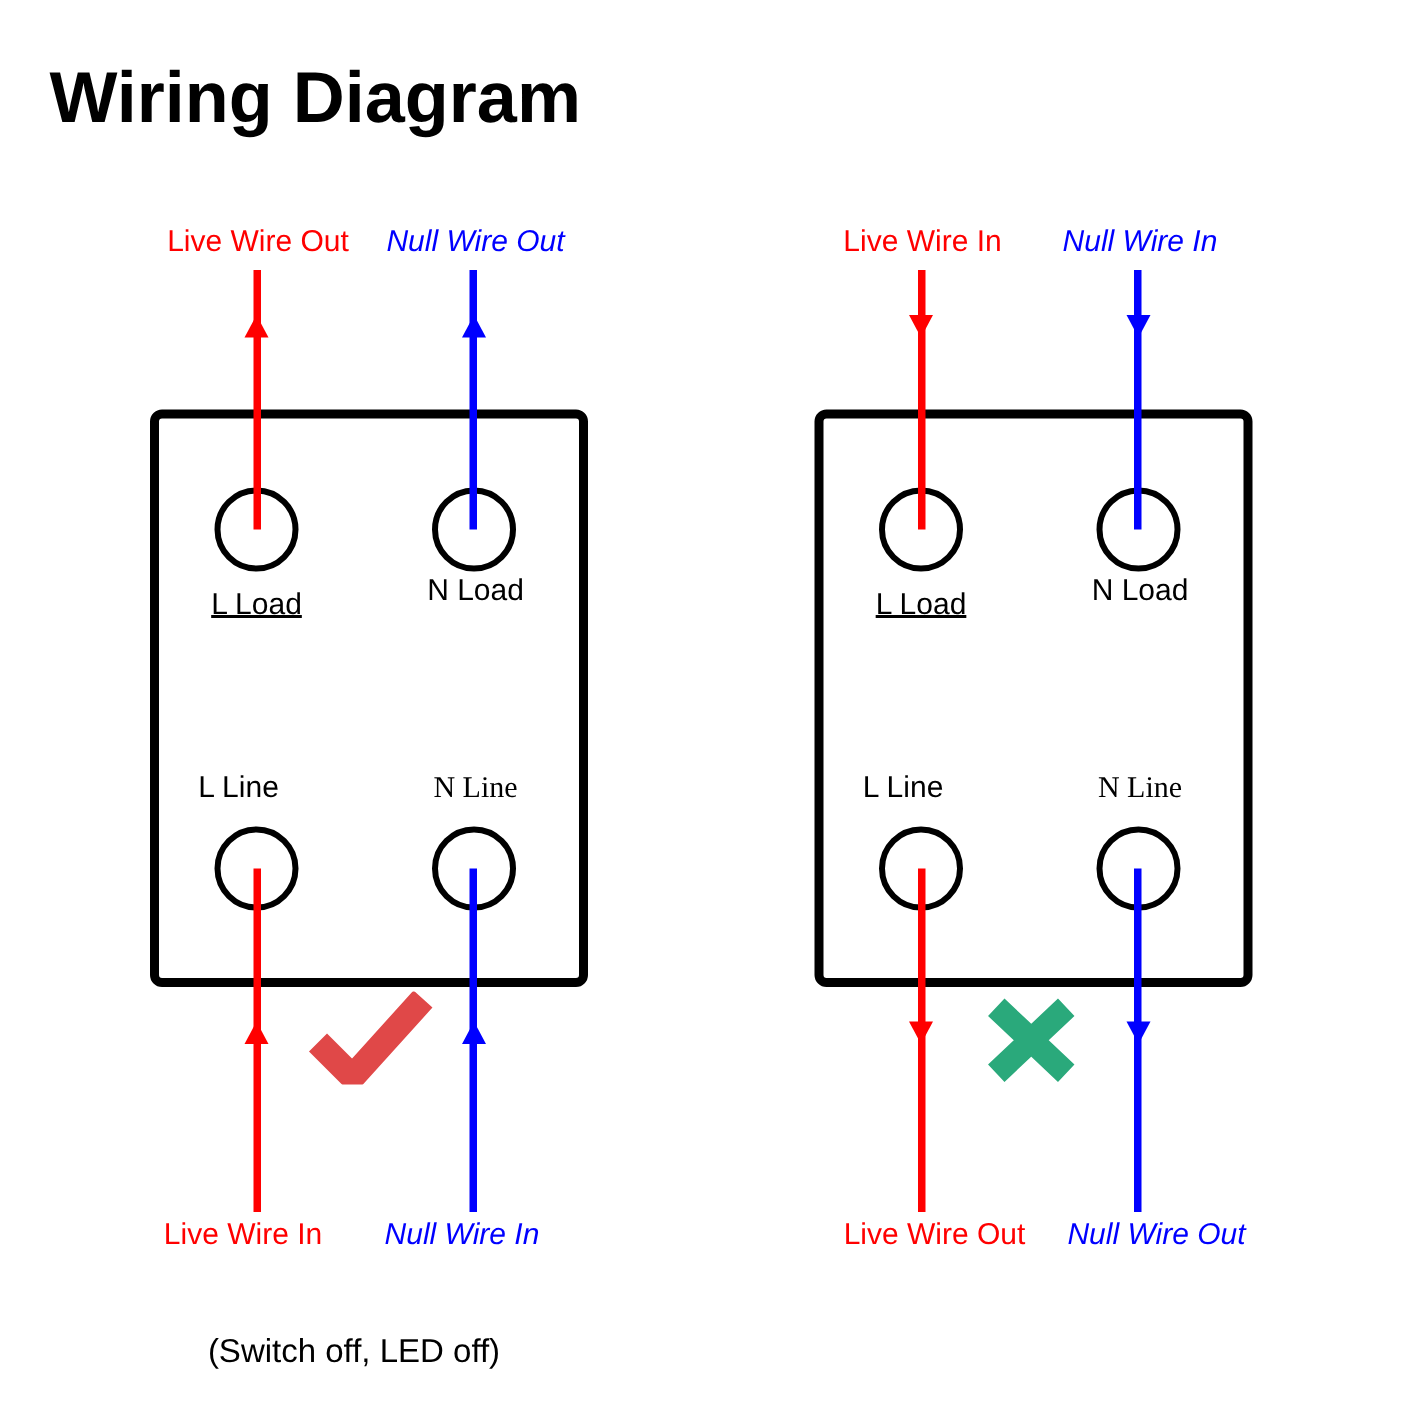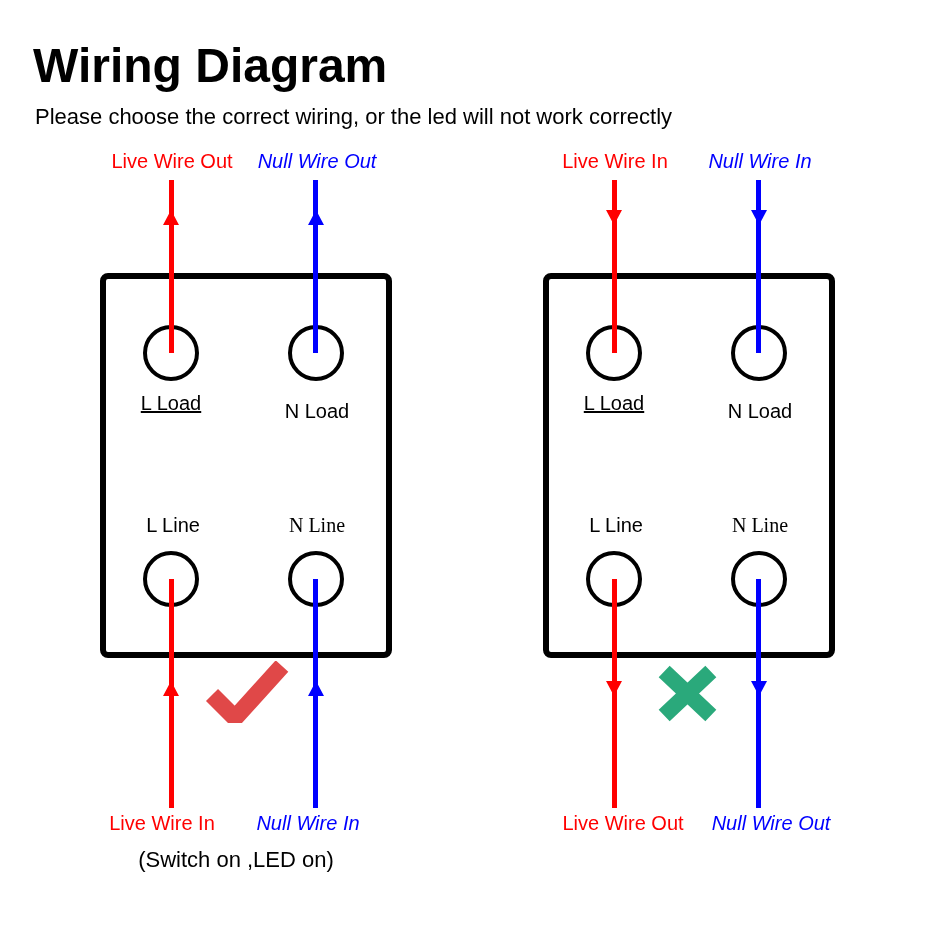--- a/index.html
+++ b/index.html
@@ -57,42 +57,41 @@
   
   .circle{position:absolute;width:56px;height:56px;border:4px solid var(--box_outline);border-radius:50%;background:#fff;z-index:2;}
   .c-lload{left:143px;top:325px;}
   .c-nload{left:288px;top:325px;}
   .c-lline{left:143px;top:551px;}
   .c-nline{left:288px;top:551px;}
 
   
   .tname{position:absolute;transform:translateX(-50%);font-size:20px;color:#000;white-space:nowrap;z-index:2;}
   .tn-lload{left:171px;top:392px;text-decoration:underline;}
-  .tn-nload{left:317px;top:400px;}
-  .tn-lline{left:173px;top:514px;}
+  .tn-nload{left:317px;top:383px;}
+  .tn-lline{left:159px;top:514px;}
   .tn-nline{left:317px;top:514px;font-family:Liberation Serif, serif;}
 
   
   .mark{position:absolute;z-index:5;}
   .mark.check{left:204px;top:661px;width:85px;height:62px;color:var(--check_mark);}
   .mark.cross{left:213px;top:663px;width:63px;height:61px;color:var(--cross_mark);}
 
   
   .caption{position:absolute;transform:translateX(-50%);font-size:22px;color:#000;white-space:nowrap;}
   .d0 .cap0{left:236px;top:847px;}
   .d0 .cap1{left:236px;top:888px;}
   .d1 .cap0{left:246px;top:848px;}
 </style>
 </head>
 <body>
 
 <div class="page">
 
   <h1 class="title">Wiring Diagram</h1>
-  <div class="subtitle">Please choose the correct wiring, or the led will not work correctly</div>
 
   <section class="diagram d0">
     <div class="wlabel live tlab-live">Live Wire Out</div>
     <div class="wlabel nullc tlab-null">Null Wire Out</div>
 
     <div class="wire live wire-top-live"></div>
     <div class="wire nullc wire-top-null"></div>
     <div class="arrow up live atl"></div>
     <div class="arrow up nullc atn"></div>
 
@@ -112,21 +111,21 @@
     <div class="arrow up live abl"></div>
     <div class="arrow up nullc abn"></div>
 
     <svg class="mark check" viewBox="0 0 85 62">
       <path d="M8 34 L31 57 L78 5" fill="none" stroke="currentColor" stroke-width="17" stroke-linejoin="miter"></path>
     </svg>
 
     <div class="wlabel live blab-live">Live Wire In</div>
     <div class="wlabel nullc blab-null">Null Wire In</div>
 
-    <div class="caption cap0">(Switch on ,LED on)</div>
+    <div class="caption cap1">(Switch off, LED off)</div>
   </section>
 
   <section class="diagram d1">
     <div class="wlabel live tlab-live">Live Wire In</div>
     <div class="wlabel nullc tlab-null">Null Wire In</div>
 
     <div class="wire live wire-top-live"></div>
     <div class="wire nullc wire-top-null"></div>
     <div class="arrow down live atl"></div>
     <div class="arrow down nullc atn"></div>

